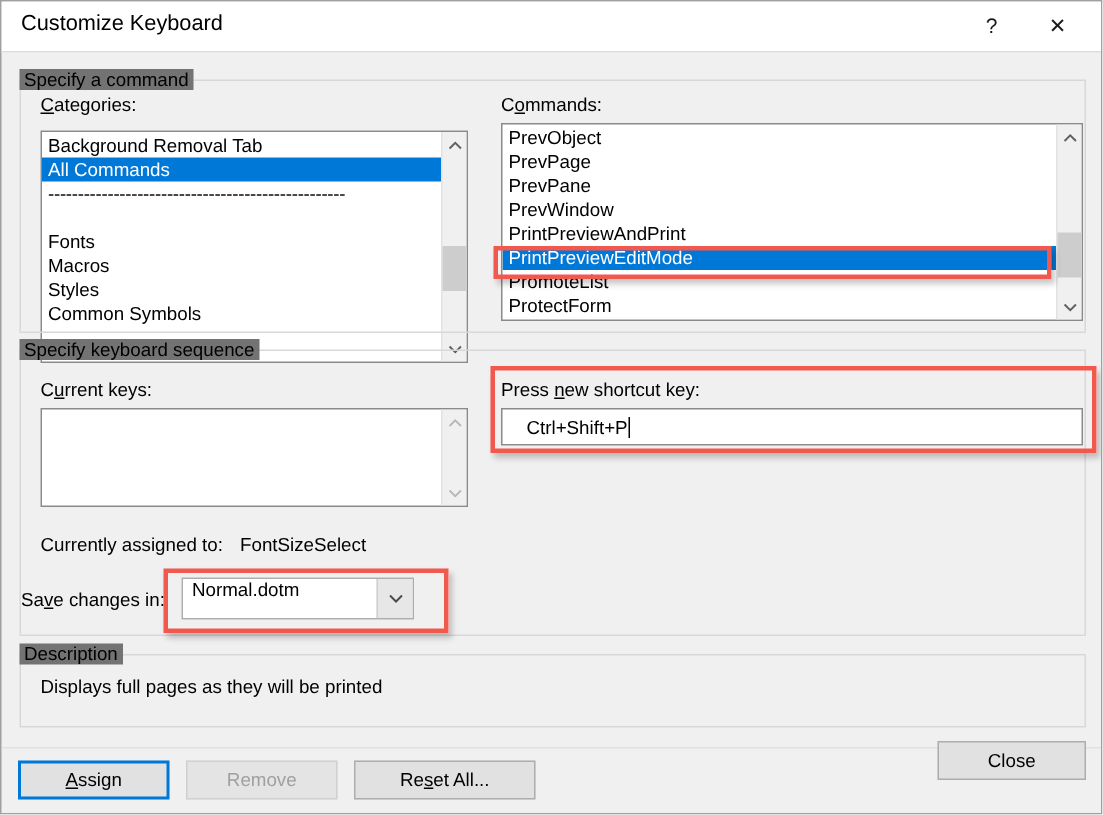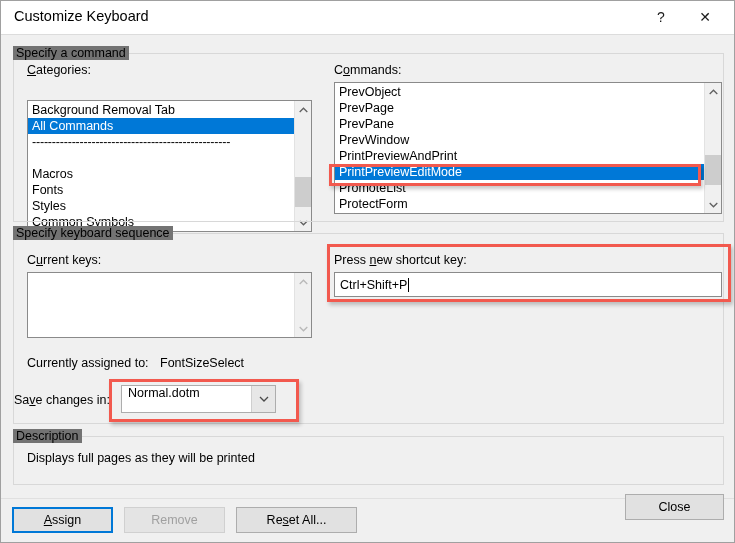--- a/index.html
+++ b/index.html
@@ -144,21 +144,21 @@
   
   .textinput {
     position: absolute;
     background: #ffffff;
     border: 1px solid #8a8a8a;
     box-sizing: border-box;
     font-size: 12.5px;
     color: #000;
     display: flex;
     align-items: center;
-    padding-left: 5px;
+    padding-left: 16px;
     overflow: hidden;
     white-space: nowrap;
   }
   .caret {
     display: inline-block;
     width: 1px;
     height: 14px;
     background: #000;
     margin-left: 1px;
     vertical-align: middle;
@@ -249,28 +249,28 @@
   </div>
 
   <div class="group-label" style="left:12px; top:45px;">Specify a command</div>
   <div class="group-line" style="left:12px; top:52px; width:711px;"></div>
   <div class="group-line" style="left:12px; top:52px; width:1px; height:168px;"></div>
   <div class="group-line" style="left:722px; top:52px; width:1px; height:168px;"></div>
   <div class="group-line" style="left:12px; top:220px; width:711px;"></div>
 
   <div class="fieldlabel" style="left:26px; top:62px;"><span class="u">C</span><span>ategories:</span></div>
 
-  <div class="listbox" id="categories-list" style="left:26px; top:99px; width:285px; height:132px;">
+  <div class="listbox" id="categories-list" style="left:26px; top:86px; width:285px; height:155px;">
     <div class="listinner" id="categories-rows">
         <div class="listrow">Background Removal Tab</div>
         <div class="listrow sel">All Commands</div>
         <div class="listrow dash">--------------------------------------------------</div>
         <div class="listrow"></div>
+        <div class="listrow">Fonts</div>
         <div class="listrow">Macros</div>
-        <div class="listrow">Fonts</div>
         <div class="listrow">Styles</div>
         <div class="listrow">Common Symbols</div>
       </div>
     <div class="vscroll">
       <div class="sb-arrow up">
         <svg width="9" height="6" viewBox="0 0 9 6">
             <path d="M0.7 5 L4.5 1.2 L8.3 5" stroke="#606060" stroke-width="1.3" fill="none"></path>
           </svg>
       </div>
       <div class="sb-thumb" style="top:76px; height:30px;"></div>

